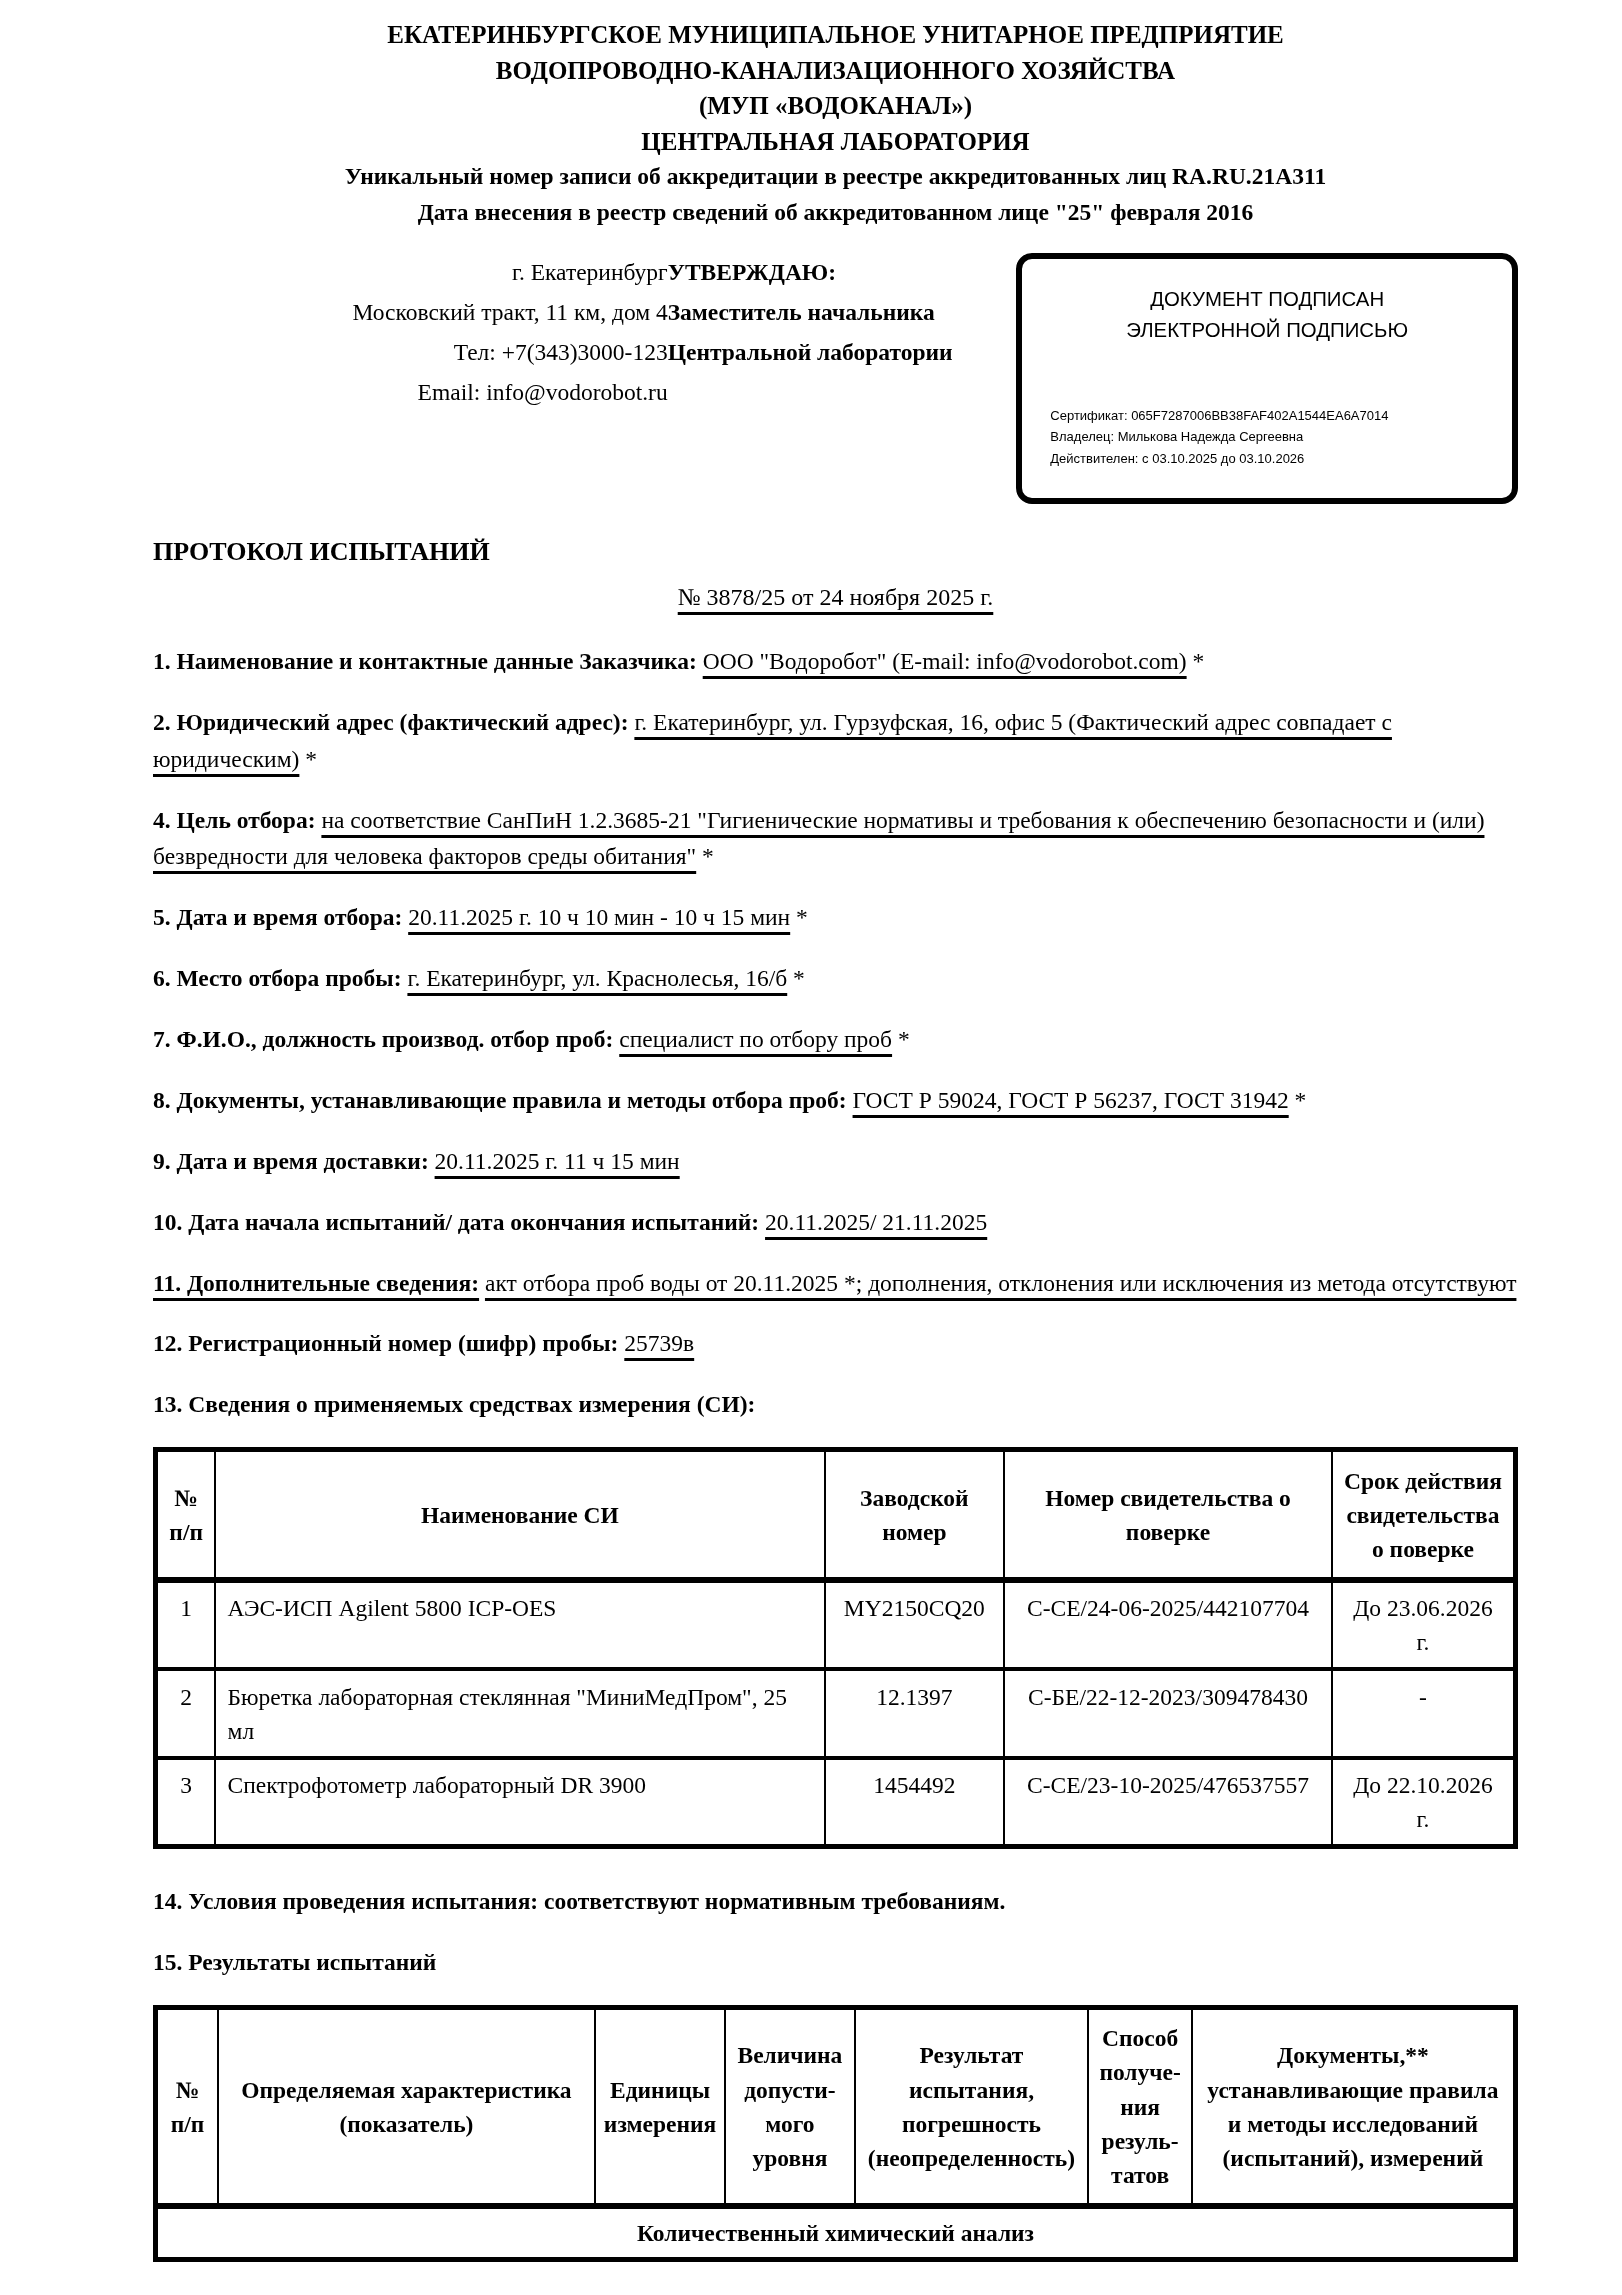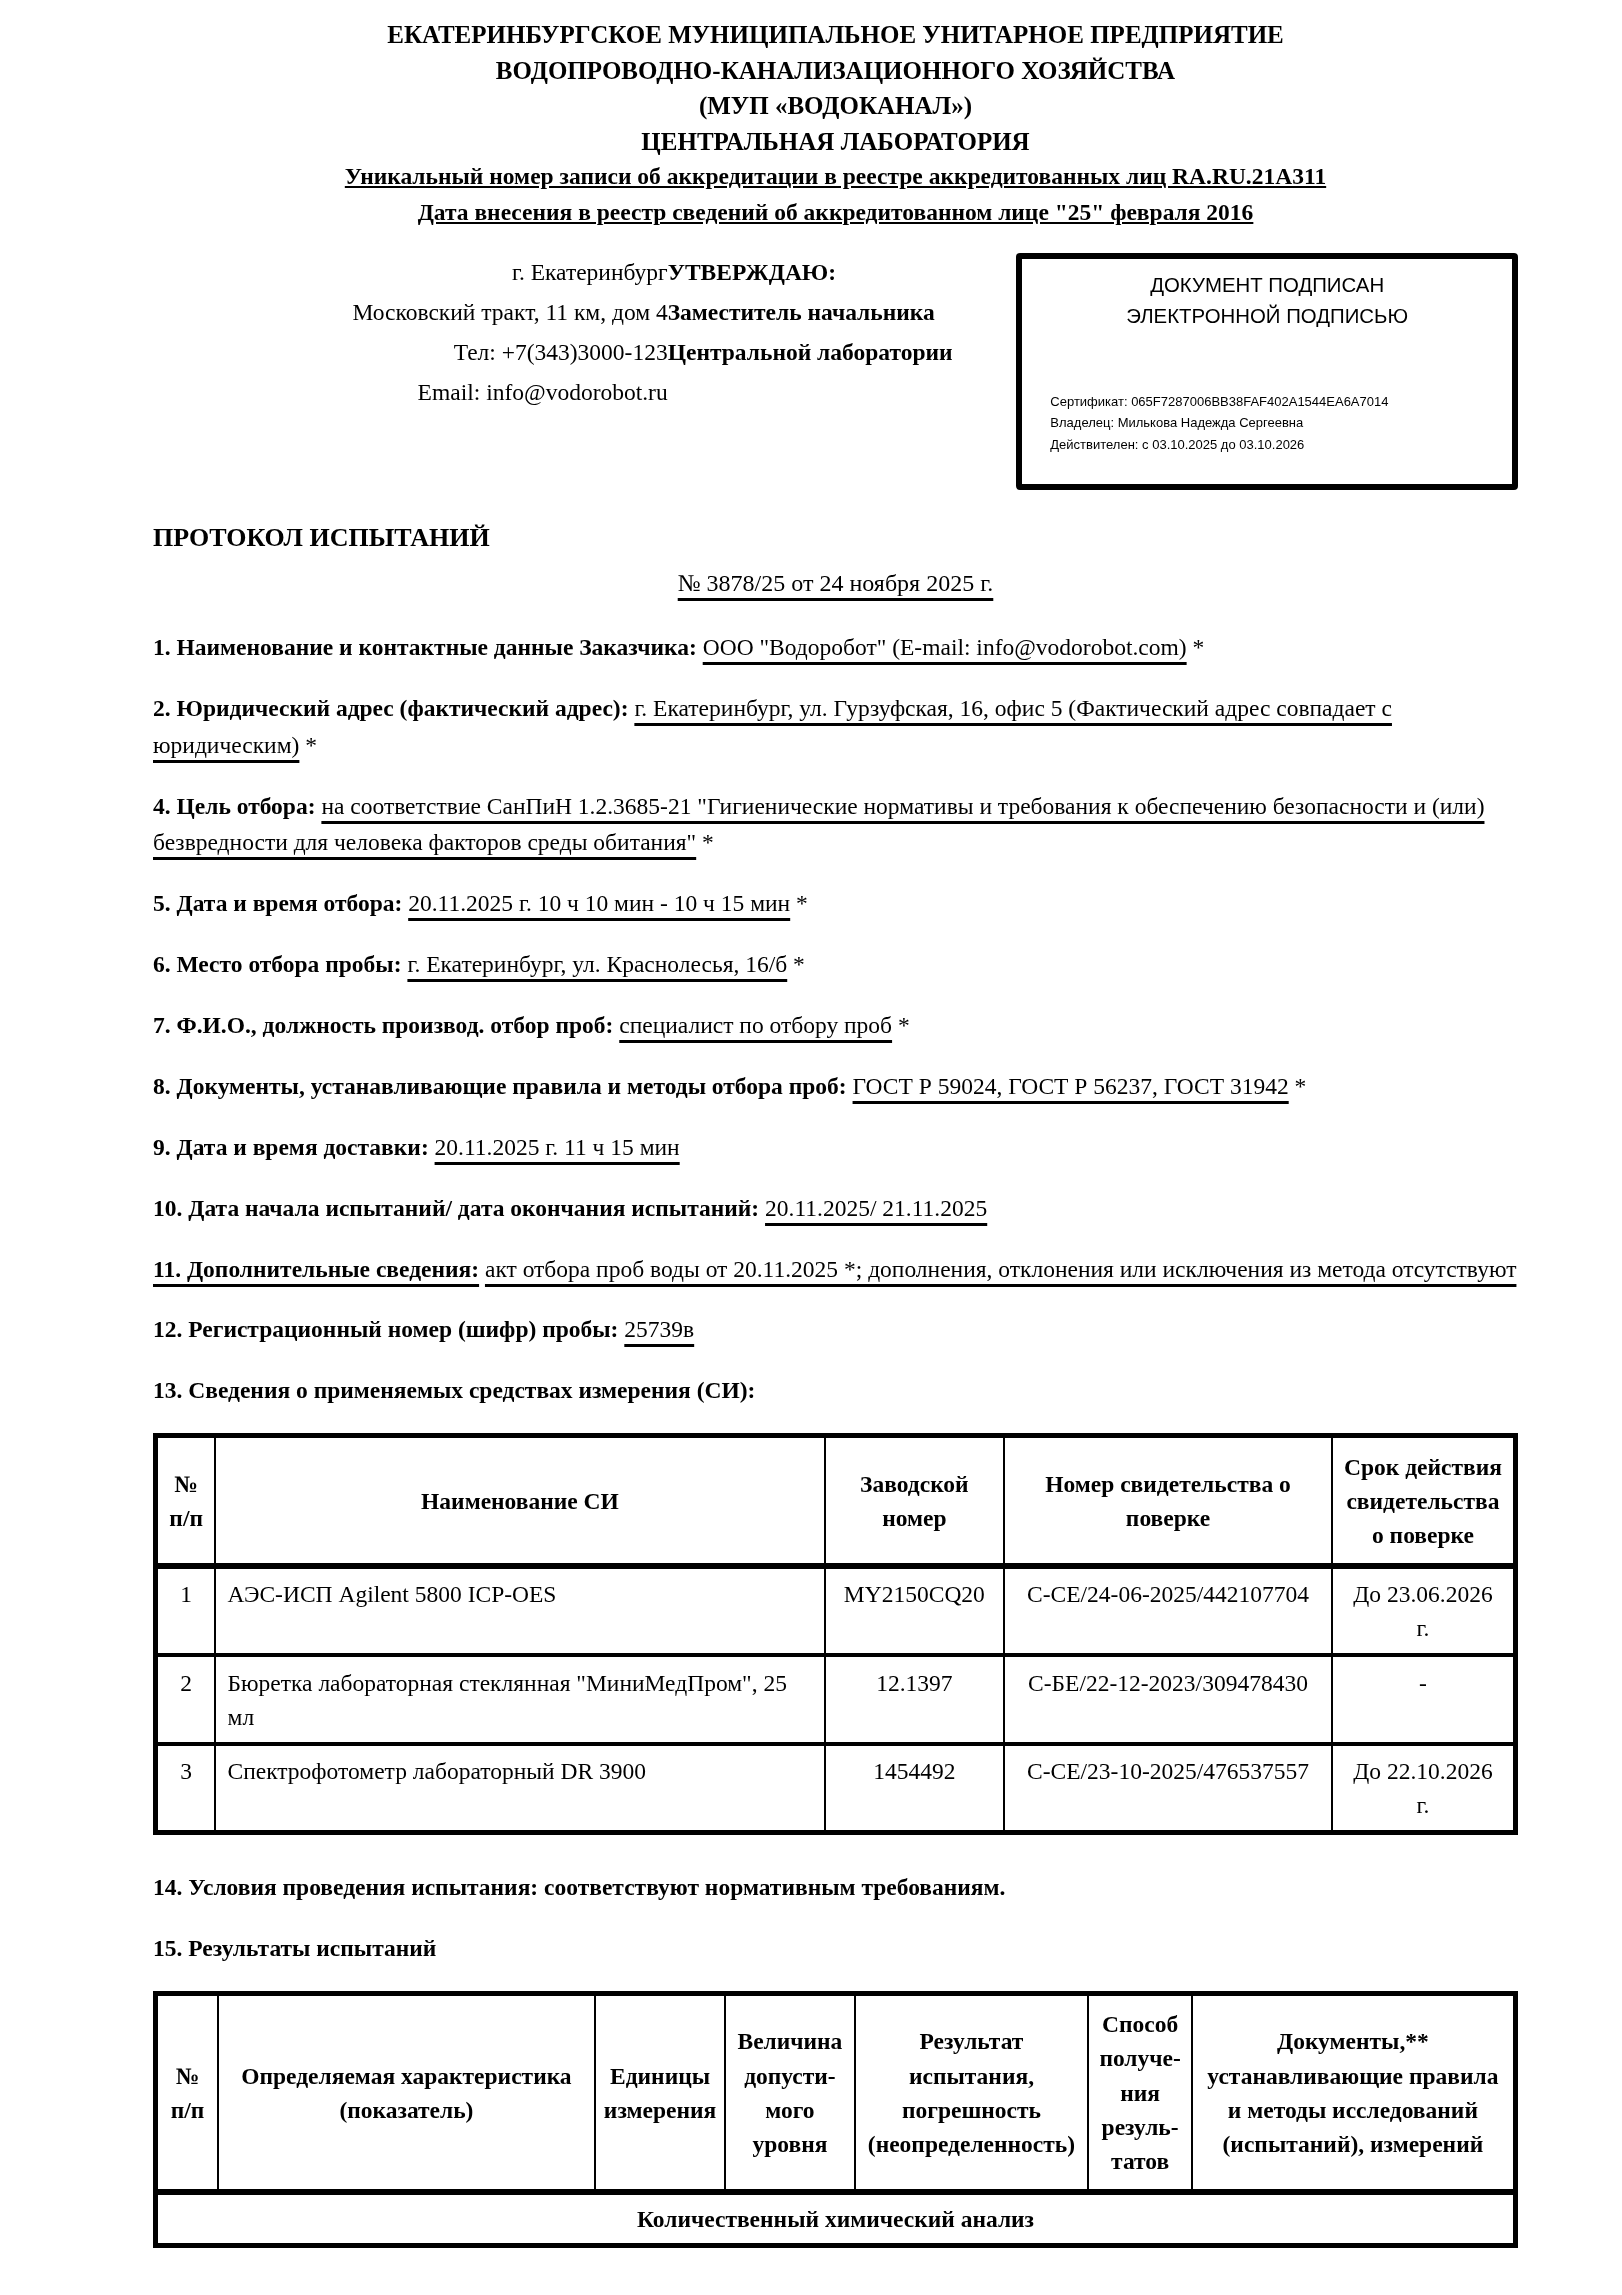--- a/index.html
+++ b/index.html
@@ -13,31 +13,31 @@
   }
   .page {
     box-sizing: border-box;
     width: 1623px;
     min-height: 2295px;
     padding: 17.3px 105px 31px 153px;
   }
   
   .org-header { text-align: center; }
   .org-line { font-weight: bold; font-size: 25px; line-height: 1.42; }
-  .accr-line { font-weight: bold; font-size: 23.5px; line-height: 1.5; text-decoration: underline; }
+  .accr-line { font-weight: bold; font-size: 23.5px; line-height: 1.5; }
   
   .approve-row { display: flex; align-items: flex-start; margin-top: 23.5px; }
   .contacts { width: 38%; font-weight: normal; line-height: 1.7; text-align: right; }
   .approval { width: 25%; font-weight: bold; line-height: 1.7; }
   .stamp {
     width: 37%;
     box-sizing: border-box;
     border: 6.6px solid #000;
-    border-radius: 4px;
-    padding: 11px 28px 28px 28px;
+    border-radius: 16px;
+    padding: 25px 28px 28px 28px;
     font-family: "Liberation Sans", "DejaVu Sans", sans-serif;
     margin-left: 10px;
   }
   .stamp-title { text-align: center; font-size: 20.4px; line-height: 1.5; }
   .stamp-meta { margin-top: 59px; font-size: 13px; line-height: 1.68; }
   
   .doc-title { text-align: left; font-weight: bold; font-size: 26px; margin-top: 33px; }
   .doc-num { text-align: center; font-size: 24px; margin-top: 15.3px; }
   
   .items { margin-top: 32px; }

